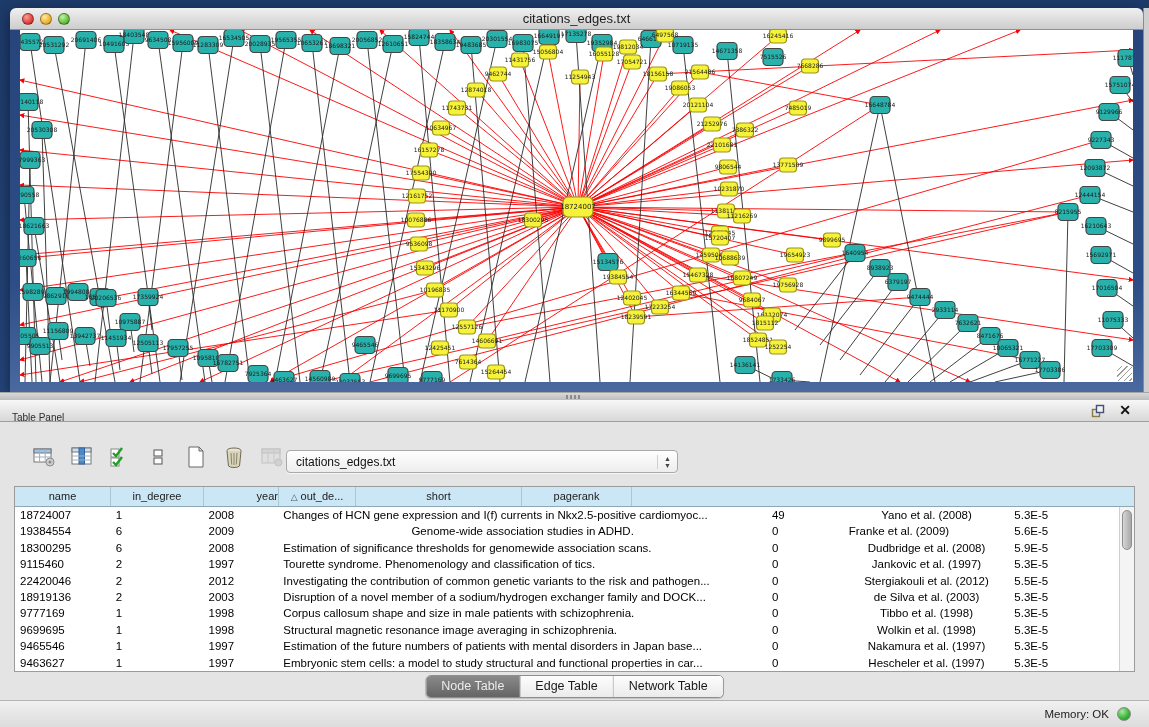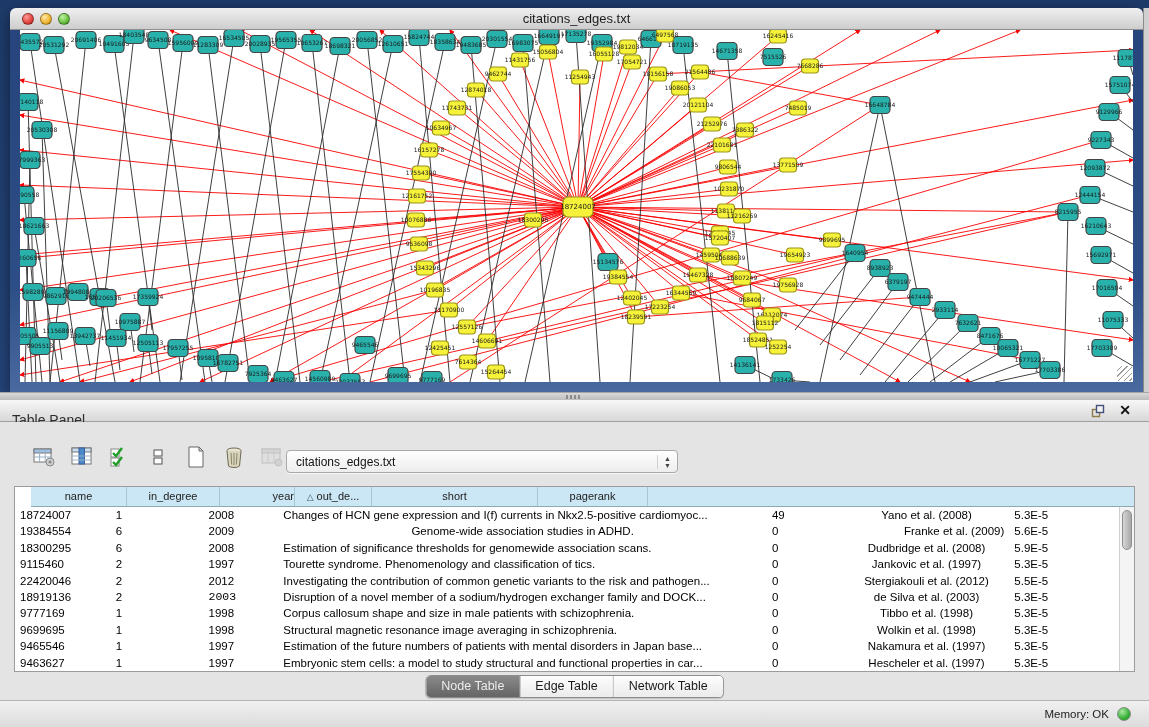--- a/index.html
+++ b/index.html
@@ -32,21 +32,21 @@
 
   
   .divider { position:absolute; left:0; top:392px; width:1149px; height:8px;
     background:linear-gradient(180deg,#d9d9d9,#bdbdbd); border-top:1px solid #a5a5a5; }
   .divider-grip { position:absolute; left:566px; top:2px; width:16px; height:4px;
     background:repeating-linear-gradient(90deg,#8b8b8b 0 2px,transparent 2px 4px); }
 
   
   .panel-header { position:absolute; left:0; top:400px; width:1149px; height:22px;
     background:linear-gradient(180deg,#f7f7f7,#d8d8d8); border-bottom:1px solid #9f9f9f; }
-  .panel-title { position:absolute; left:12px; top:12px; font-size:14px; color:#2d2d2d; }
+  .panel-title { position:absolute; left:12px; top:12px; font-size:10px; color:#2d2d2d; }
   .panel-float { position:absolute; right:44px; top:4px; width:14px; height:14px; }
   .panel-close { position:absolute; right:18px; top:2px; font-size:14px; font-weight:bold;
     color:#111; cursor:default; }
 
   .panel-body { position:absolute; left:0; top:422px; width:1149px; height:278px;
     background:#e4e4e4; }
 
   
   .toolbar { position:absolute; left:30px; top:18px; height:34px; display:flex;
     align-items:center; gap:10px; }
@@ -57,21 +57,21 @@
   .combo { position:absolute; left:286px; top:28px; width:392px; height:23px;
     border:1px solid #a9a9a9; border-radius:4px;
     background:linear-gradient(180deg,#ffffff,#ededed);
     display:flex; align-items:center; box-shadow:0 1px 0 rgba(255,255,255,.7); }
   .combo-text { flex:1; padding-left:9px; font-size:12px; color:#111; }
   .combo-arrows { width:20px; text-align:center; font-size:7px; line-height:7px; color:#444;
     border-left:1px solid #d0d0d0; }
 
   
   .dtable { position:absolute; left:14px; top:64px; width:1121px; height:186px;
-    background:#fff; border:1px solid #9b9b9b;padding-left:16px; }
+    background:#fff; border:1px solid #9b9b9b; }
   .thead { display:flex; height:20px; background:#cbe6f4; border-bottom:1px solid #8fa8b5; }
   .th { font-size:11px; color:#222; text-align:center; line-height:19px;
     border-right:1px solid #a9c6d4; overflow:hidden; white-space:nowrap; }
   .sort-tri { font-size:9px; color:#3d5a6b; margin-right:3px; }
   .tbody { position:absolute; left:0; top:20px; right:15px; bottom:0; overflow:hidden; }
   .tr { display:flex; height:16.4px; background:#fff; }
   .td { font-size:11.5px; color:#000; padding:0 5px; line-height:16px;
     white-space:nowrap; overflow:hidden; }
   .vscroll { position:absolute; right:0; top:20px; width:15px; bottom:0;
     background:#f4f4f4; border-left:1px solid #cfcfcf; }
@@ -965,21 +965,21 @@
           <div class="td" style="width: 77px; text-align: left;">49</div>
           <div class="td" style="width: 166px; text-align: center;">Yano et al. (2008)</div>
           <div class="td" style="width: 110px; text-align: left;">5.3E-5</div>
         </div>
         <div class="tr">
           <div class="td" style="width: 96px; text-align: left;">19384554</div>
           <div class="td" style="width: 93px; text-align: left;">6</div>
           <div class="td" style="width: 75px; text-align: left;">2009</div>
           <div class="td" style="width: 490px; text-align: center;">Genome-wide association studies in ADHD.</div>
           <div class="td" style="width: 77px; text-align: left;">0</div>
-          <div class="td" style="width: 166px; text-align: right;">Franke et al. (2009)</div>
+          <div class="td" style="width: 166px; text-align: left;">Franke et al. (2009)</div>
           <div class="td" style="width: 110px; text-align: left;">5.6E-5</div>
         </div>
         <div class="tr">
           <div class="td" style="width: 96px; text-align: left;">18300295</div>
           <div class="td" style="width: 93px; text-align: left;">6</div>
           <div class="td" style="width: 75px; text-align: left;">2008</div>
           <div class="td" style="width: 490px; text-align: left;">Estimation of significance thresholds for genomewide association scans.</div>
           <div class="td" style="width: 77px; text-align: left;">0</div>
           <div class="td" style="width: 166px; text-align: center;">Dudbridge et al. (2008)</div>
           <div class="td" style="width: 110px; text-align: left;">5.9E-5</div>
@@ -998,21 +998,21 @@
           <div class="td" style="width: 93px; text-align: left;">2</div>
           <div class="td" style="width: 75px; text-align: left;">2012</div>
           <div class="td" style="width: 490px; text-align: left;">Investigating the contribution of common genetic variants to the risk and pathogen...</div>
           <div class="td" style="width: 77px; text-align: left;">0</div>
           <div class="td" style="width: 166px; text-align: center;">Stergiakouli et al. (2012)</div>
           <div class="td" style="width: 110px; text-align: left;">5.5E-5</div>
         </div>
         <div class="tr">
           <div class="td" style="width: 96px; text-align: left;">18919136</div>
           <div class="td" style="width: 93px; text-align: left;">2</div>
-          <div class="td" style="width: 75px; text-align: left; font-family: Liberation Mono, monospace;">2003</div>
+          <div class="td" style="width: 75px; text-align: left;">2003</div>
           <div class="td" style="width: 490px; text-align: left;">Disruption of a novel member of a sodium/hydrogen exchanger family and DOCK...</div>
           <div class="td" style="width: 77px; text-align: left;">0</div>
           <div class="td" style="width: 166px; text-align: center;">de Silva et al. (2003)</div>
           <div class="td" style="width: 110px; text-align: left;">5.3E-5</div>
         </div>
         <div class="tr">
           <div class="td" style="width: 96px; text-align: left;">9777169</div>
           <div class="td" style="width: 93px; text-align: left;">1</div>
           <div class="td" style="width: 75px; text-align: left;">1998</div>
           <div class="td" style="width: 490px; text-align: left;">Corpus callosum shape and size in male patients with schizophrenia.</div>

